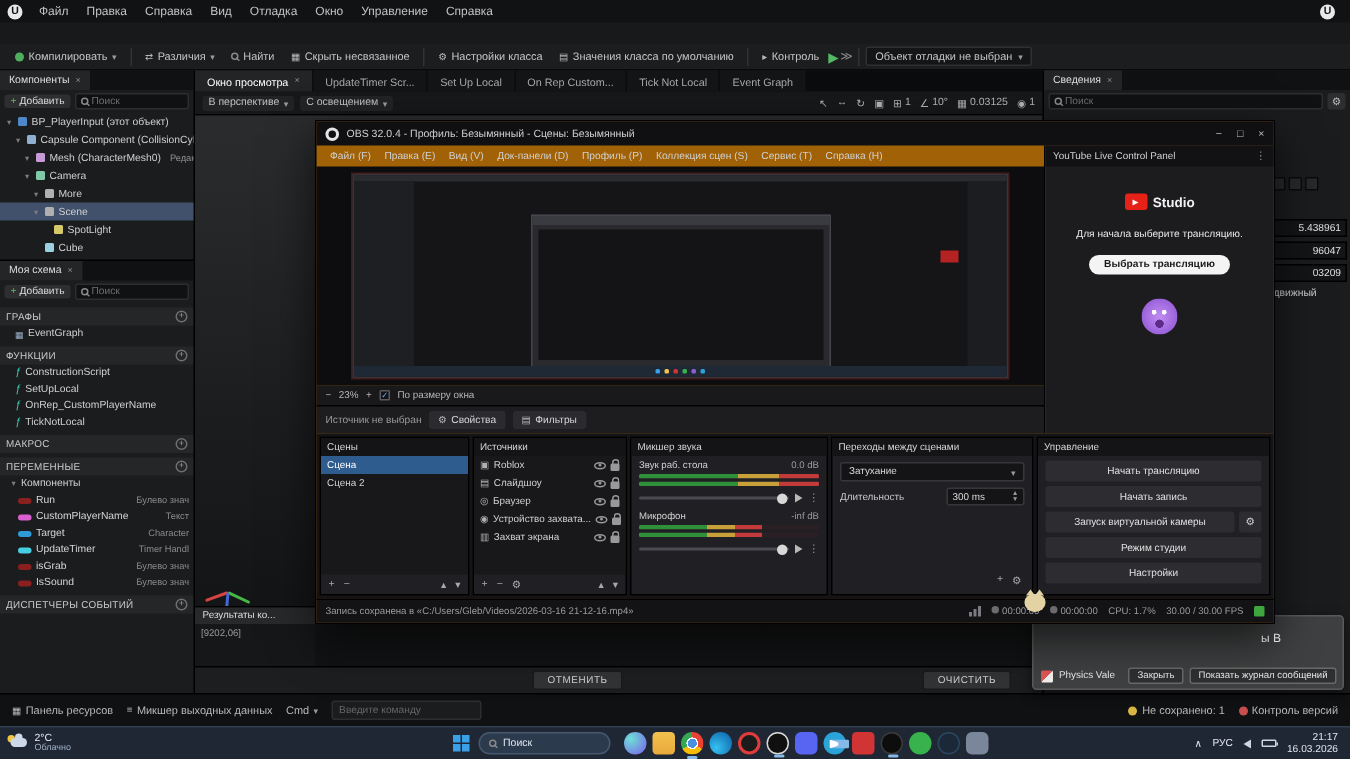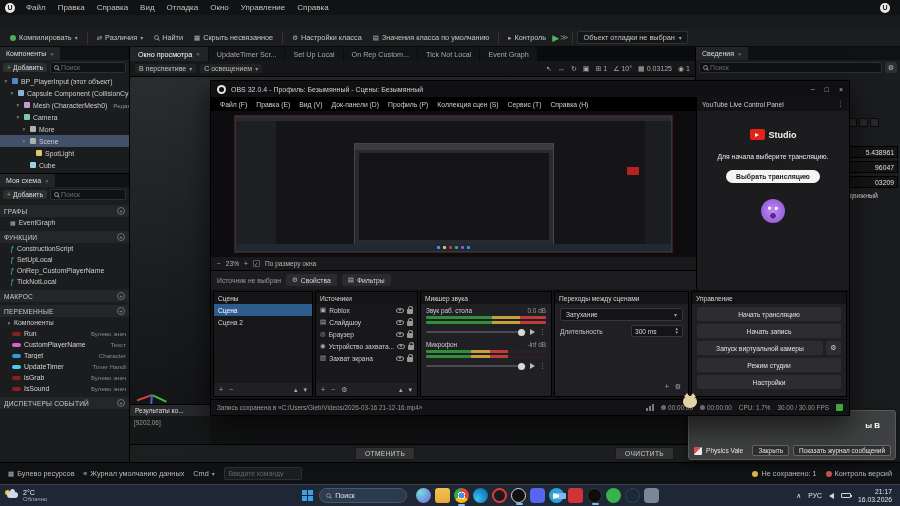--- a/index.html
+++ b/index.html
@@ -108,39 +108,39 @@
   .ue-right{position:absolute;left:695px;top:47px;width:205px;height:415px;background:#1b1c1e;border-left:1px solid #000}
   .numbox{position:absolute;width:57px;height:12px;background:#141517;border:1px solid #000;
     display:flex;align-items:center;justify-content:flex-end;padding:0 3px;font-size:6.8px;color:#e0e0e0;z-index:2}
   .mobility{position:absolute;left:849px;top:192px;font-size:6.9px;color:#cfcfcf;z-index:2}
   .mini-btns{position:absolute;left:848px;top:118px;display:flex;gap:2px;z-index:2}
   .mini-btns span{width:9px;height:9px;background:#28292b;border:1px solid #0a0a0a;border-radius:1px}
 
   
   .ue-toast{position:absolute;left:688px;top:410px;width:208px;height:50px;background:#3f4041;
     border:1px solid #5a5a5a;border-radius:3px;z-index:4;font-size:6.8px;box-shadow:0 3px 8px rgba(0,0,0,.5)}
-  .toast-frag{position:absolute;right:15px;top:10px;color:#fff;font-weight:bold;font-size:8px}
+  .toast-frag{position:absolute;right:41px;top:10px;color:#fff;font-weight:normal;font-size:8px}
   .toast-row{position:absolute;left:5px;right:4px;bottom:3px;display:flex;align-items:center;gap:4px}
   .phys-ico{width:8px;height:8px;border-radius:1px;background:linear-gradient(135deg,#e05656 50%,#f0f0f0 50%);flex:none}
   .phys-lbl{color:#e8e8e8;font-size:6.6px;white-space:nowrap}
   .toast-btn{background:#2e2f30;border:1px solid #696969;border-radius:2px;padding:1px 5px;font-size:6.4px;color:#e5e5e5;white-space:nowrap}
 
   
   .ue-status{position:absolute;left:0;top:462px;width:900px;height:22px;background:#101113;
     border-top:1px solid #000;display:flex;align-items:center;gap:9px;padding:0 8px;
     font-size:7.3px;color:#b8b8b8;z-index:3}
   .stat-btn{display:flex;align-items:center;gap:3px;white-space:nowrap}
-  .cmdbox{width:78px;height:13px;background:#1b1c1e;border:1px solid #2c2e30;border-radius:2px;
+  .cmdbox{width:100px;height:13px;background:#1b1c1e;border:1px solid #2c2e30;border-radius:2px;
     display:flex;align-items:center;padding:0 4px}
   .cmdbox input{flex:1;min-width:0;background:transparent;border:0;outline:none;color:#bbb;font-size:6.8px}
   .cmdbox input::placeholder{color:#666}
   .dot{width:6px;height:6px;border-radius:50%;display:inline-block}
 
   
-  .obs{position:absolute;left:210px;top:80px;width:640px;height:336px;background:#000000;
+  .obs{position:absolute;left:210px;top:80px;width:640px;height:336px;background:#a16207;
     border:1px solid #000;box-shadow:0 10px 28px rgba(0,0,0,.65);z-index:10;display:flex;flex-direction:column}
   .obs-title{height:16px;flex:none;background:#101013;display:flex;align-items:center;gap:5px;
     padding:0 6px;font-size:7px;color:#cfcfcf}
   .obs-logo{width:9px;height:9px;border-radius:50%;background:#e6e6e6;position:relative;flex:none}
   .obs-logo::after{content:"";position:absolute;left:2px;top:2px;width:5px;height:5px;border-radius:50%;background:#101013}
   .win-btns{margin-left:auto;display:flex;gap:10px;font-size:7px;color:#c0c0c0}
   .obs-main{flex:1;display:flex;min-height:0}
   .obs-leftcol{width:486px;flex:none;display:flex;flex-direction:column;border-right:1px solid #000}
   .obs-menu{height:14px;flex:none;display:flex;align-items:center;gap:1px;padding:0 5px;font-size:6.8px;color:#cfcfcf}
   .obs-menu span{padding:0 4px;white-space:nowrap}
@@ -866,25 +866,25 @@
         <span class="greensq"></span>
       </div>
     </div>
   </div>
 
   <div class="cat"></div>
 
   <div class="ue-status">
     <div class="stat-btn">
       <span class="gear">▦</span>
-      <span>Булево ресурсов</span>
+      <span>Панель ресурсов</span>
     </div>
     <div class="stat-btn">
       <span class="gear">≡</span>
-      <span>Журнал умолчанию данных</span>
+      <span>Микшер выходных данных</span>
     </div>
     <div class="stat-btn">
       <span>Cmd</span>
       <span class="caret">▾</span>
     </div>
     <div class="cmdbox">
       <input placeholder="Введите команду" style="">
     </div>
     <span class="grow"></span>
     <div class="stat-btn">

